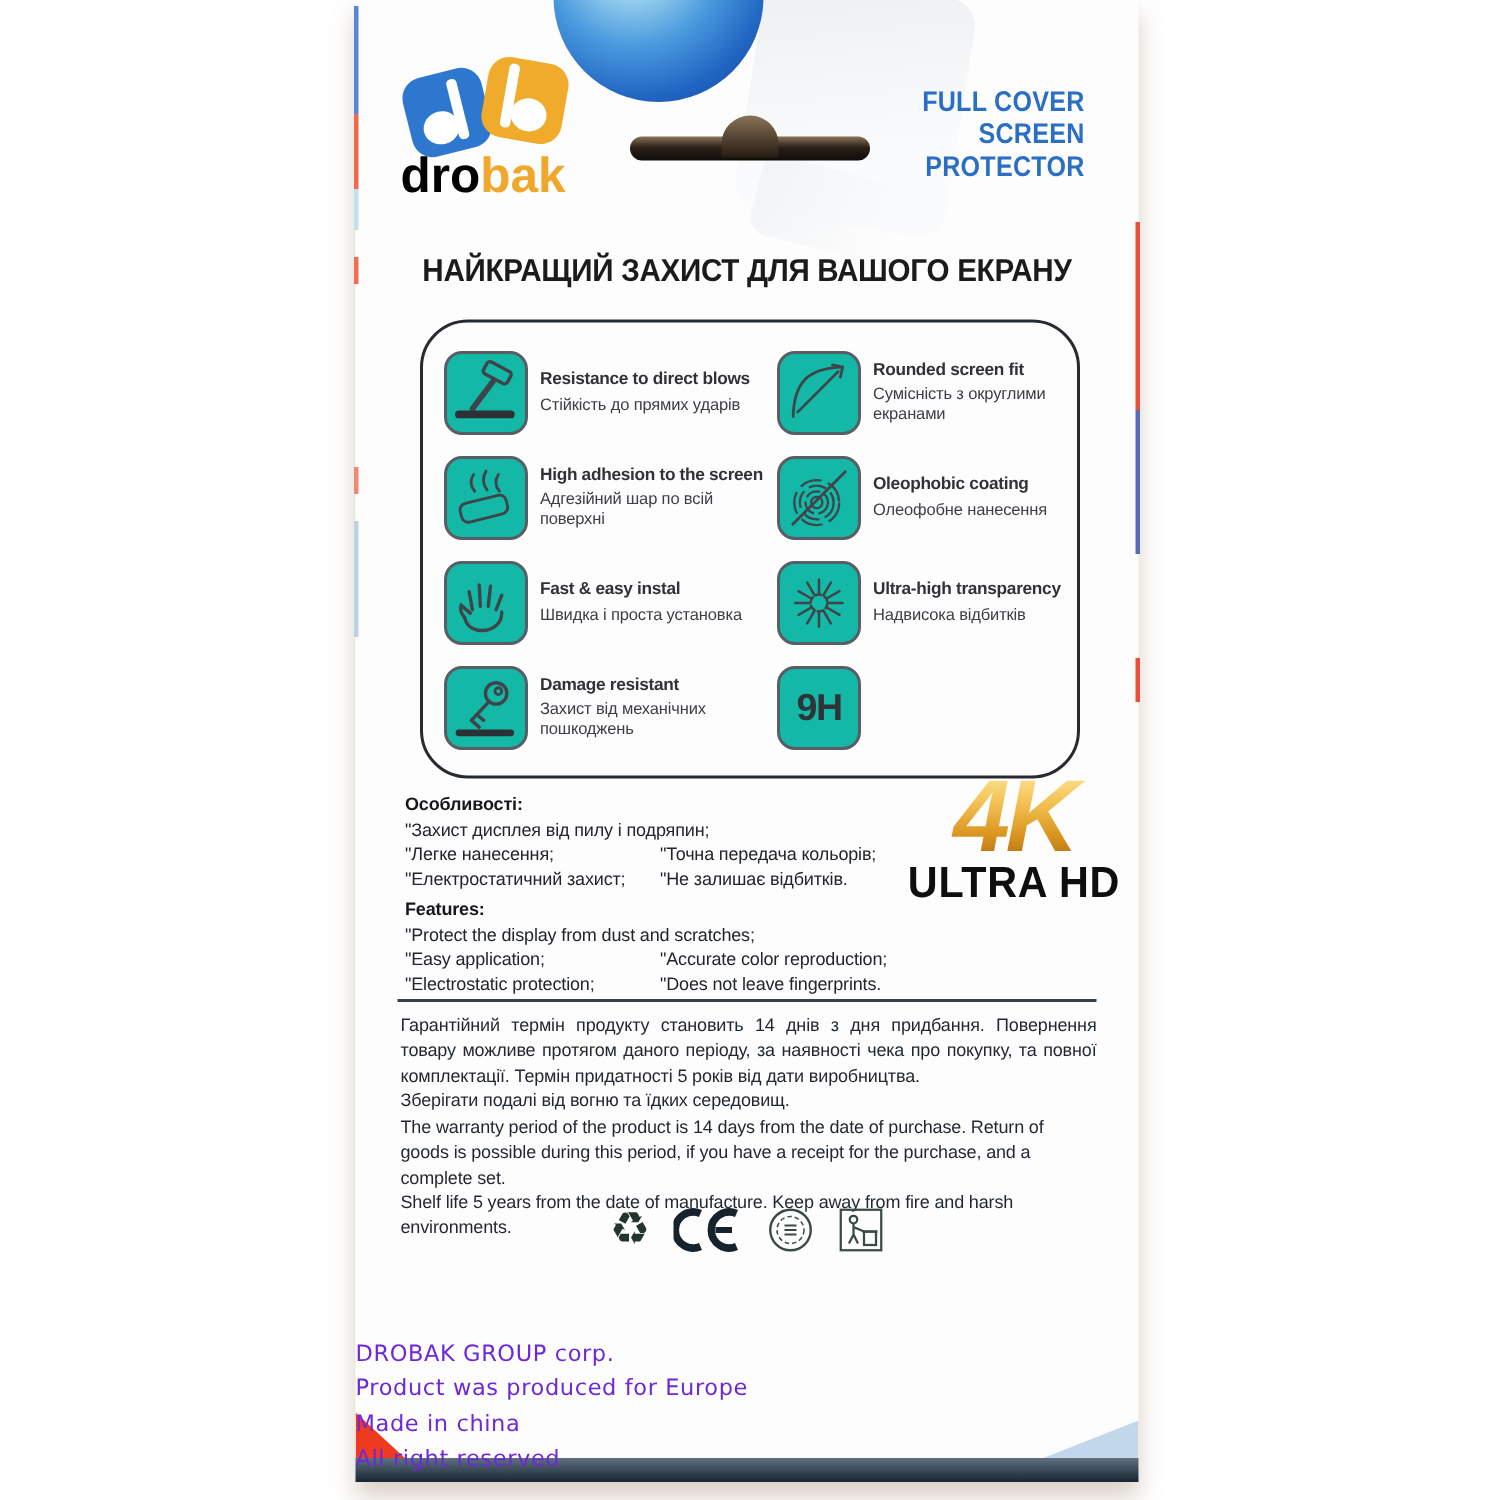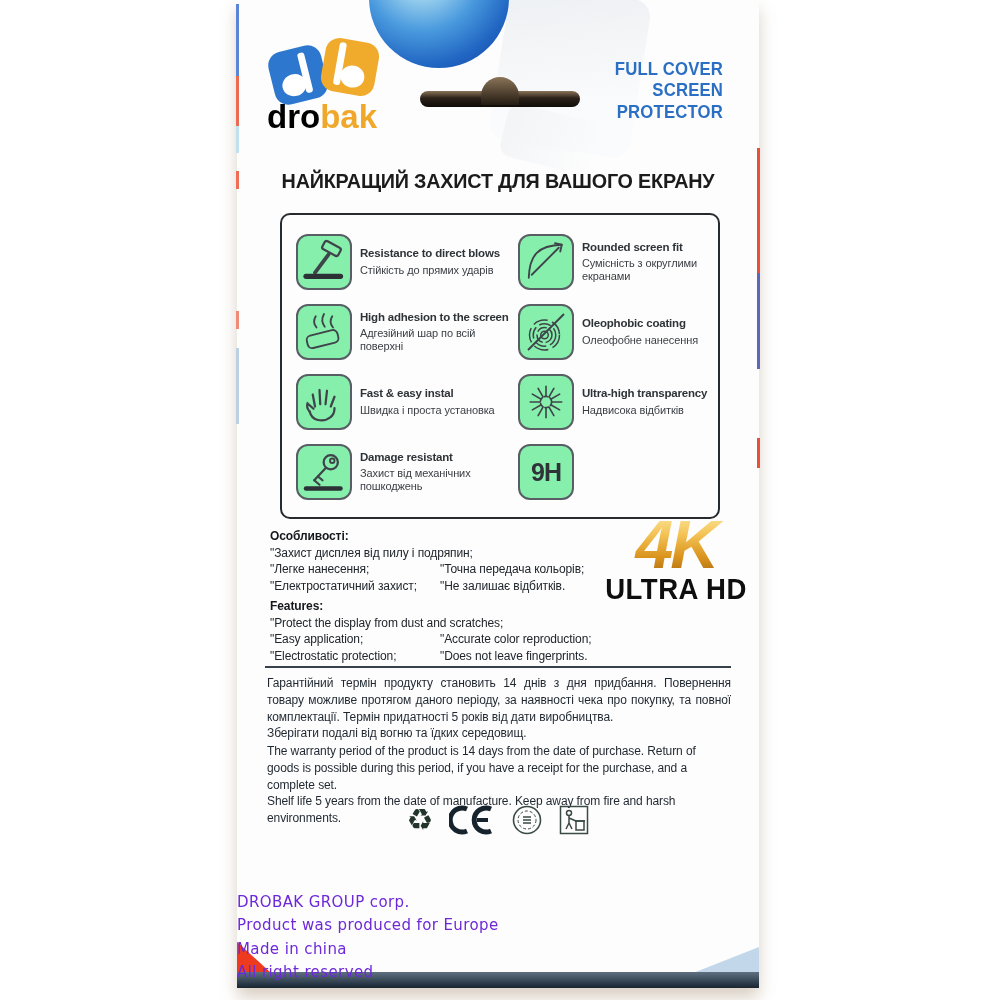--- a/index.html
+++ b/index.html
@@ -44,26 +44,26 @@
   .sq-yellow::after{content:"";position:absolute;left:13px;top:4px;width:7px;height:43px;background:#fff;border-radius:3px;}
   .logo-word{position:absolute;left:0px;top:62px;font-size:33px;font-weight:700;letter-spacing:0;}
   .logo-word .b{color:#000000;} .logo-word .y{color:#f0a82c;}
   
   .tagline{position:absolute;right:36px;top:58px;text-align:right;font-size:19px;line-height:1.12;font-weight:700;
     color:#2b6fc4;transform:scaleX(.88);transform-origin:right;z-index:4;letter-spacing:.2px;}
   
   .heading{position:absolute;left:0;top:169px;width:100%;text-align:center;font-size:21px;font-weight:700;
     color:#1b1b1b;transform:scaleX(.94);letter-spacing:-.2px;}
   
-  .fbox{position:absolute;left:43px;top:213px;width:440px;height:306px;border:2.5px solid #262b30;border-radius:10px;
+  .fbox{position:absolute;left:43px;top:213px;width:440px;height:306px;border:2.5px solid #262b30;border-radius:32px;
     box-sizing:border-box;display:grid;grid-template-columns:1fr 1fr;grid-template-rows:repeat(4,1fr);
     padding:12px 8px 10px 14px;column-gap:6px;}
   .fcell{display:flex;align-items:center;}
   .ibox{flex:0 0 56px;width:56px;height:56px;border:2px solid #585e64;border-radius:12px;display:flex;
-    align-items:center;justify-content:center;box-sizing:border-box;background:#86efac;}
+    align-items:center;justify-content:center;box-sizing:border-box;background:#14b8a6;}
   .ftxt{margin-left:8px;width:152px;}
   .f-en{font-size:11.5px;line-height:1.2;font-weight:700;color:#2e3338;letter-spacing:-.2px;}
   .f-ua{font-size:11px;line-height:1.18;font-weight:400;color:#3c4046;margin-top:3px;letter-spacing:-.1px;}
   .badge9h{font-size:25px;font-weight:700;color:#2f3338;letter-spacing:-1px;}
   
   .sec{position:absolute;left:33px;width:330px;font-size:12px;line-height:1.35;color:#20262c;font-weight:500;letter-spacing:-.1px;}
   .sec .t{font-weight:700;color:#14181c;margin-bottom:1px;}
   .sec .cols{display:flex;} .sec .c1{width:170px;}
   .sec-ua{top:528px;} .sec-en{top:598px;}
   

